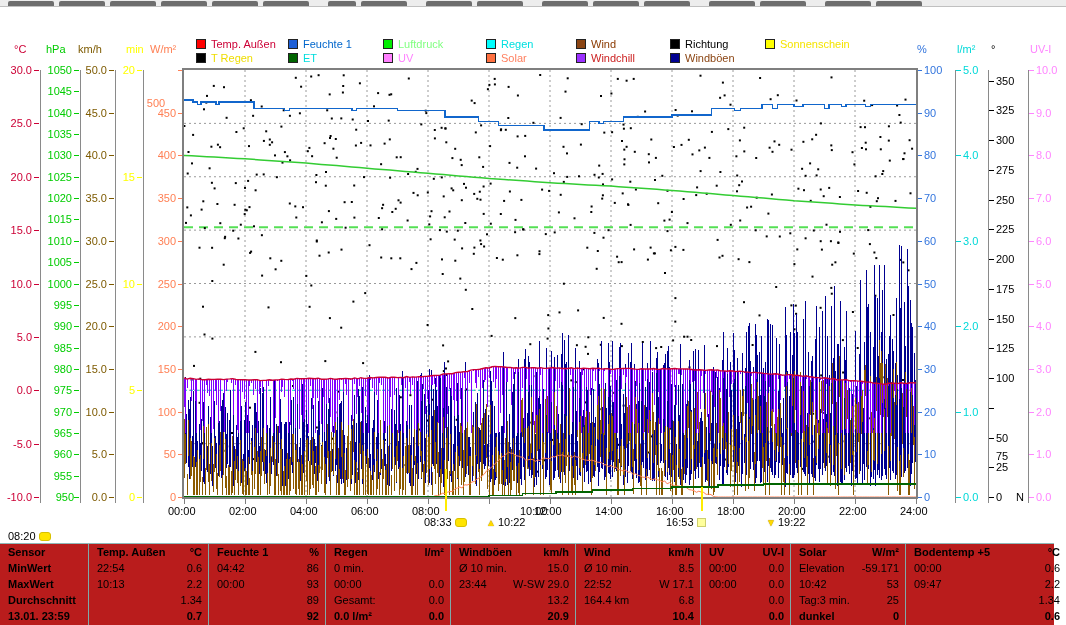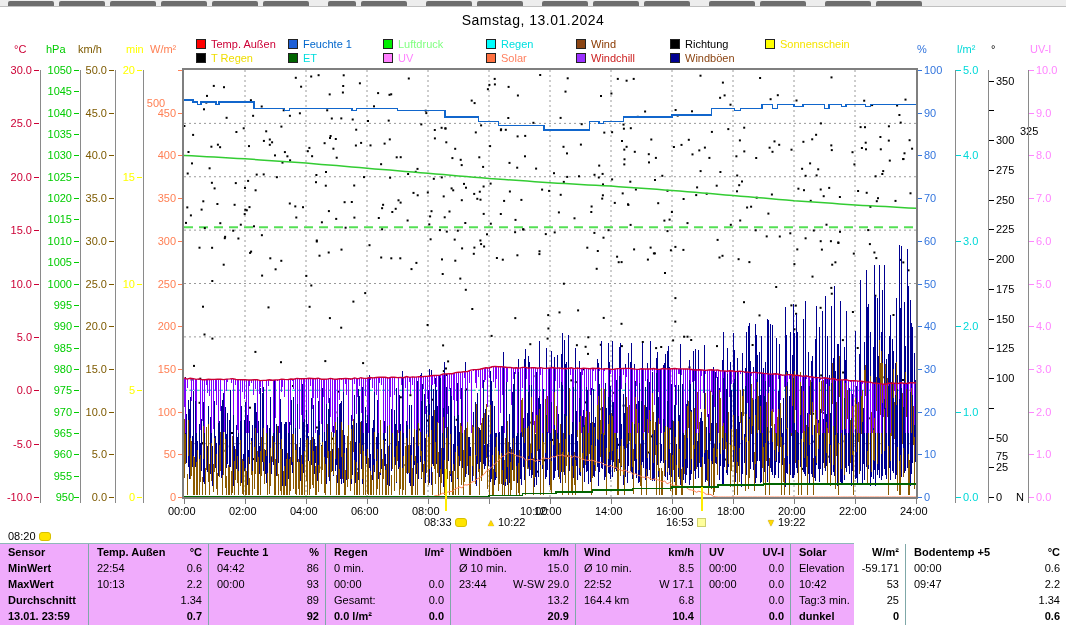--- a/index.html
+++ b/index.html
@@ -16,21 +16,21 @@
   .ticklabel{position:absolute;font-size:11px;line-height:11px;white-space:nowrap;}
   .unit{position:absolute;font-size:11px;line-height:11px;white-space:nowrap;}
   .plot{position:absolute;left:184px;top:70px;outline:2px solid #7f7f7f;background:#fff;}
   .xtick{position:absolute;width:1px;height:5px;background:#7f7f7f;}
   .xlabel{position:absolute;font-size:11px;color:#000;white-space:nowrap;}
   .sunmark{position:absolute;font-size:11px;color:#000;white-space:nowrap;display:flex;align-items:center;}
   .icon-sun{display:inline-block;width:10px;height:7px;background:#ffe400;border:1px solid #d8c000;border-radius:3px;margin:0 3px;}
   .icon-square{display:inline-block;width:7px;height:7px;background:#ffff9c;border:1px solid #cfcf6e;margin:0 3px;}
   .icon-arrow{font-size:10px;color:#ffd900;text-shadow:0 0 1px #7a5c00;margin:0 2px;}
   .sunbar{position:absolute;width:2px;background:#ffec00;}
-  .stats{position:absolute;left:0;top:543px;width:854px;height:82px;background:#f0abfc;border-top:1px solid #8fb8b8;display:grid;grid-template-columns:88px 120px 117px 125px 125px 125px 90px 115px 161px;font-size:11px;color:#000;box-sizing:border-box;}
+  .stats{position:absolute;left:0;top:543px;width:1054px;height:82px;background:#b91c1c;border-top:1px solid #8fb8b8;display:grid;grid-template-columns:88px 120px 117px 125px 125px 125px 90px 115px 161px;font-size:11px;color:#000;box-sizing:border-box;}
   .scol{border-left:1px solid #7fa8a8;overflow:hidden;}
   .scol:first-child{border-left:none;}
   .srow{height:16px;line-height:16px;display:flex;justify-content:space-between;padding:0 6px;white-space:nowrap;}
   .srow .lab{padding-left:2px;}
   .b{font-weight:bold;}
 </style>
 </head>
 <body>
 
 <div class="screen">
@@ -51,21 +51,20 @@
       <div class="tbtn" style="width: 46px;"></div>
       <div class="tbtn" style="width: 46px;"></div>
       <div class="tbtn" style="width: 46px;"></div>
       <div class="tgap" style="width: 14px;"></div>
       <div class="tbtn" style="width: 46px;"></div>
       <div class="tbtn" style="width: 46px;"></div>
       <div class="tgap" style="width: 14px;"></div>
       <div class="tbtn" style="width: 46px;"></div>
       <div class="tbtn" style="width: 46px;"></div>
     </div>
-  <div class="title">Samstag, 13.01.2024</div>
   <div id="legend">
       <div class="leg-box" style="left: 196px; top: 39px; background: rgb(255, 0, 0);"></div>
       <div class="leg-label" style="left: 211px; top: 38px; color: rgb(204, 0, 54);">Temp. Außen</div>
       <div class="leg-box" style="left: 288px; top: 39px; background: rgb(30, 95, 214);"></div>
       <div class="leg-label" style="left: 303px; top: 38px; color: rgb(0, 102, 204);">Feuchte 1</div>
       <div class="leg-box" style="left: 383px; top: 39px; background: rgb(0, 238, 0);"></div>
       <div class="leg-label" style="left: 398px; top: 38px; color: rgb(128, 255, 128);">Luftdruck</div>
       <div class="leg-box" style="left: 486px; top: 39px; background: rgb(0, 255, 255);"></div>
       <div class="leg-label" style="left: 501px; top: 38px; color: rgb(0, 224, 224);">Regen</div>
       <div class="leg-box" style="left: 576px; top: 39px; background: rgb(139, 69, 19);"></div>
@@ -271,21 +270,21 @@
       <div class="ticklabel" style="left: 996px; top: 254px; color: rgb(0, 0, 0);">200</div>
       <div class="tick" style="left: 989px; top: 229px; background: rgb(0, 0, 0);"></div>
       <div class="ticklabel" style="left: 996px; top: 224px; color: rgb(0, 0, 0);">225</div>
       <div class="tick" style="left: 989px; top: 200px; background: rgb(0, 0, 0);"></div>
       <div class="ticklabel" style="left: 996px; top: 195px; color: rgb(0, 0, 0);">250</div>
       <div class="tick" style="left: 989px; top: 170px; background: rgb(0, 0, 0);"></div>
       <div class="ticklabel" style="left: 996px; top: 165px; color: rgb(0, 0, 0);">275</div>
       <div class="tick" style="left: 989px; top: 140px; background: rgb(0, 0, 0);"></div>
       <div class="ticklabel" style="left: 996px; top: 135px; color: rgb(0, 0, 0);">300</div>
       <div class="tick" style="left: 989px; top: 110px; background: rgb(0, 0, 0);"></div>
-      <div class="ticklabel" style="left: 1020px; top: 105px; color: rgb(0, 0, 0); margin-top: 21px;">325</div>
+      <div class="ticklabel" style="left: 996px; top: 105px; color: rgb(0, 0, 0);">325</div>
       <div class="tick" style="left: 989px; top: 81px; background: rgb(0, 0, 0);"></div>
       <div class="ticklabel" style="left: 996px; top: 76px; color: rgb(0, 0, 0);">350</div>
       <div class="axline" style="left: 1028px; top: 70px; height: 433px;"></div>
       <div class="unit" style="left: 1030px; top: 44px; color: rgb(255, 133, 255); font-weight: normal;">UV-I</div>
       <div class="tick" style="left: 1029px; top: 497px; background: rgb(255, 133, 255);"></div>
       <div class="ticklabel" style="left: 1036px; top: 492px; color: rgb(255, 133, 255);">0.0</div>
       <div class="tick" style="left: 1029px; top: 454px; background: rgb(255, 133, 255);"></div>
       <div class="ticklabel" style="left: 1036px; top: 449px; color: rgb(255, 133, 255);">1.0</div>
       <div class="tick" style="left: 1029px; top: 412px; background: rgb(255, 133, 255);"></div>
       <div class="ticklabel" style="left: 1036px; top: 407px; color: rgb(255, 133, 255);">2.0</div>

